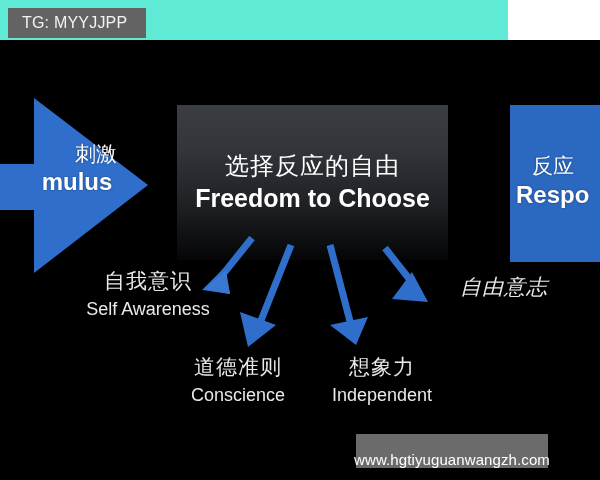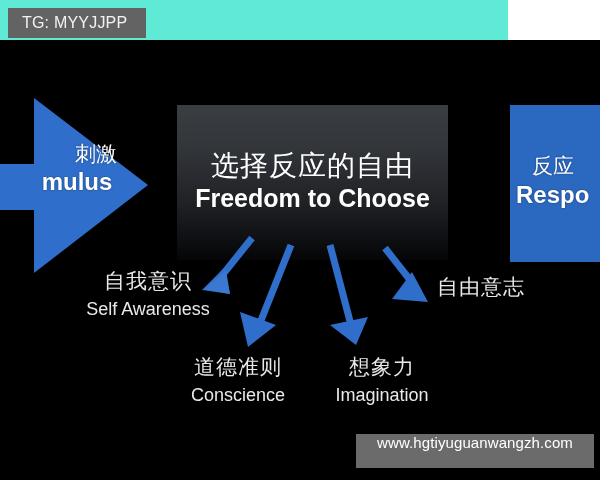--- a/index.html
+++ b/index.html
@@ -89,21 +89,21 @@
     width: 271px; height: 155px;
     background: linear-gradient(to bottom, #3a3d42 0%, #32353a 28%, #202226 62%, #0c0d0f 90%, #050506 100%);
     display: flex;
     flex-direction: column;
     align-items: center;
     justify-content: center;
     box-sizing: border-box;
   }
   #freedom-box .cn {
     color: #ffffff;
-    font-size: 28px;
+    font-size: 24px;
     line-height: 30px;
     letter-spacing: 1px;
   }
   #freedom-box .en {
     color: #ffffff;
     font-size: 25px;
     line-height: 32px;
     font-weight: bold;
     margin-top: 1px;
   }
@@ -163,30 +163,30 @@
   }
   .leaf-label .en {
     display: block;
     font-size: 18px;
     line-height: 29px;
   }
 
   #label-self-awareness { left: 68px;  top: 227px; width: 160px; }
   #label-conscience     { left: 172px; top: 313px; width: 132px; }
   #label-imagination    { left: 308px; top: 313px; width: 148px; }
-  #label-independent    { left: 386px; top: 233px; width: 190px; }
+  #label-independent    { left: 409px; top: 233px; width: 190px; font-style: italic; }
 
   
   #watermark {
     position: absolute;
     left: 356px; top: 434px;
-    width: 238px; height: 34px;
+    width: 192px; height: 34px;
     background: #6b6b6b;
     display: flex;
-    align-items: flex-start;
+    align-items: flex-end;
     justify-content: center;
   }
   #watermark span {
     color: #ffffff;
     font-size: 15px;
     letter-spacing: 0.1px;
     white-space: nowrap;
   }
 </style>
 </head>
@@ -255,21 +255,21 @@
       <span class="en">Self Awareness</span>
     </div>
 
     <div class="leaf-label" id="label-conscience">
       <span class="cn">道德准则</span>
       <span class="en">Conscience</span>
     </div>
 
     <div class="leaf-label" id="label-imagination">
       <span class="cn">想象力</span>
-      <span class="en">Imagination</span>
+      <span class="en">Independent</span>
     </div>
 
     <div class="leaf-label" id="label-independent">
       <span class="cn">自由意志</span>
     </div>
 
   </div>
 
   <div id="watermark">
     <span>www.hgtiyuguanwangzh.com</span>

